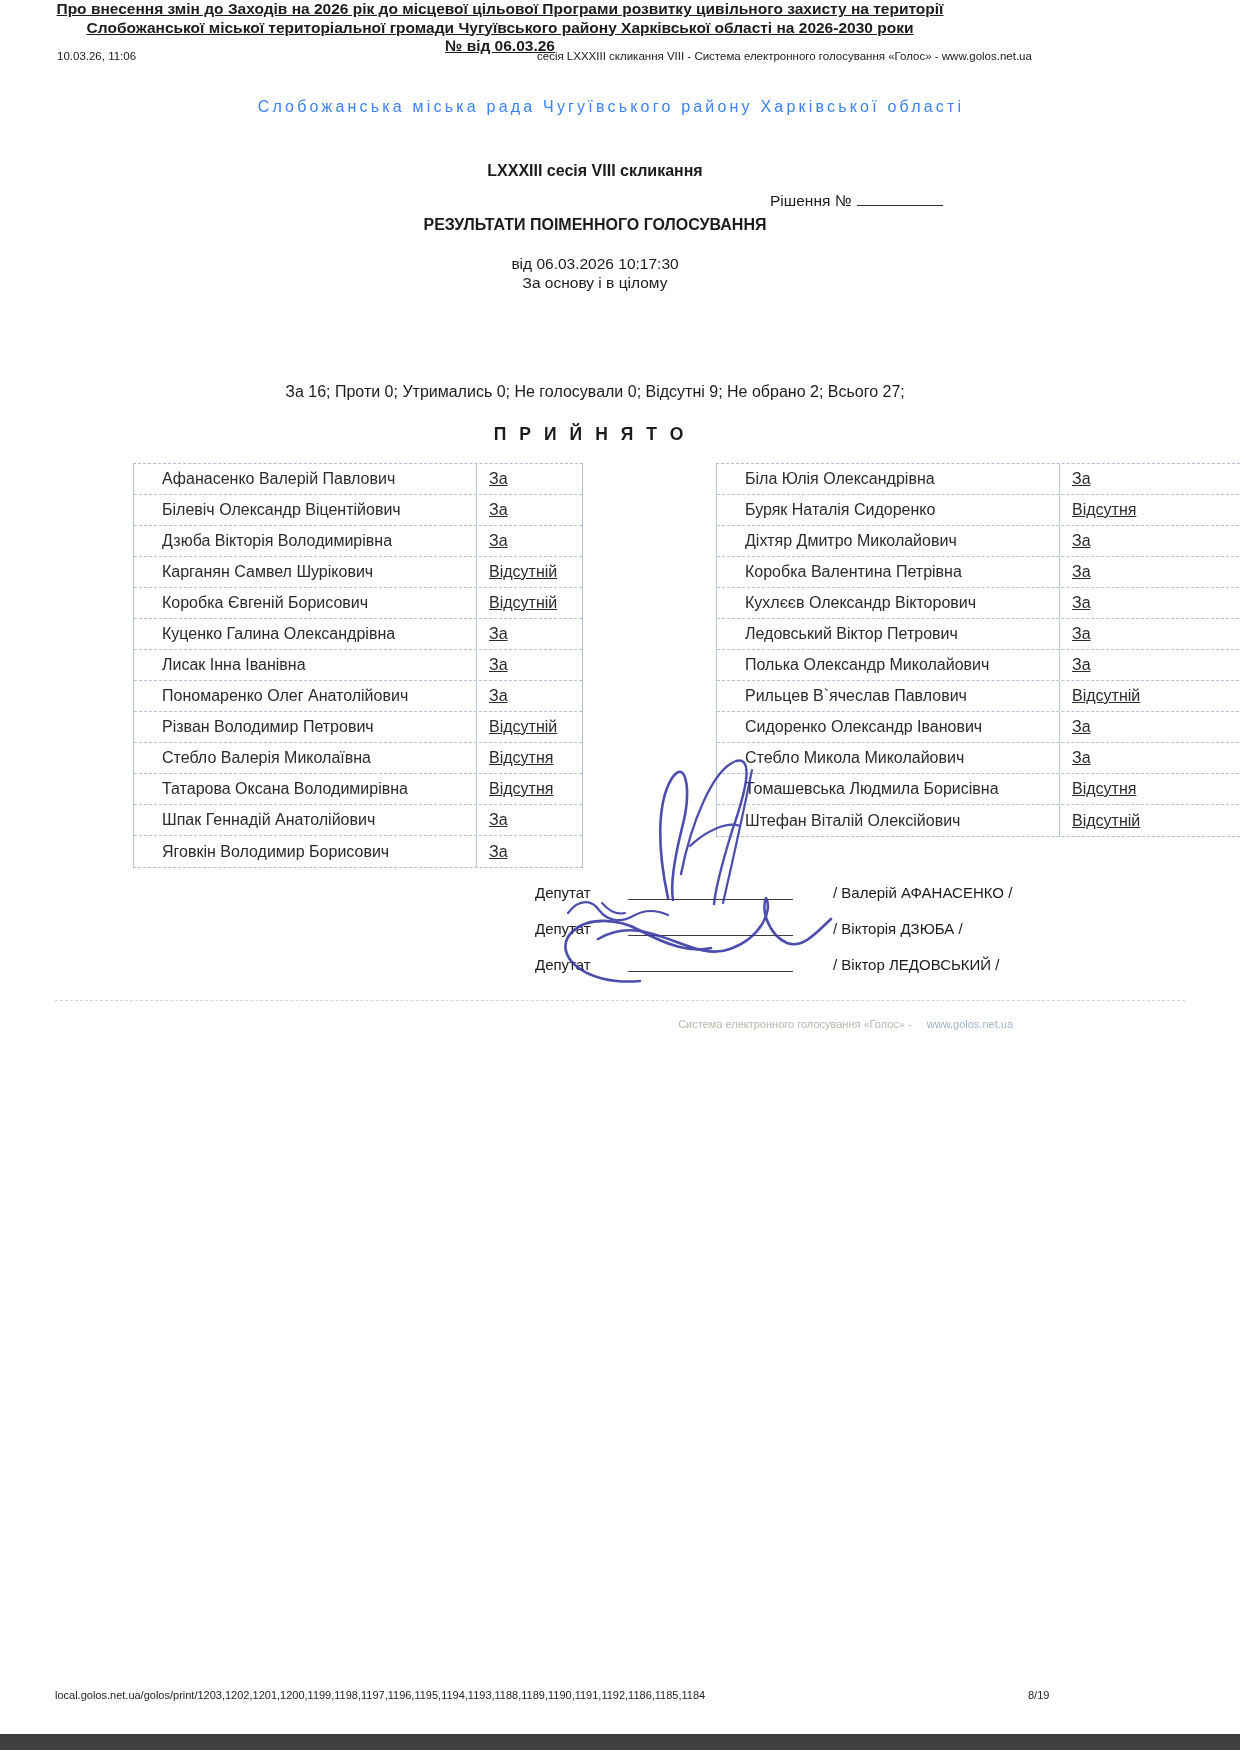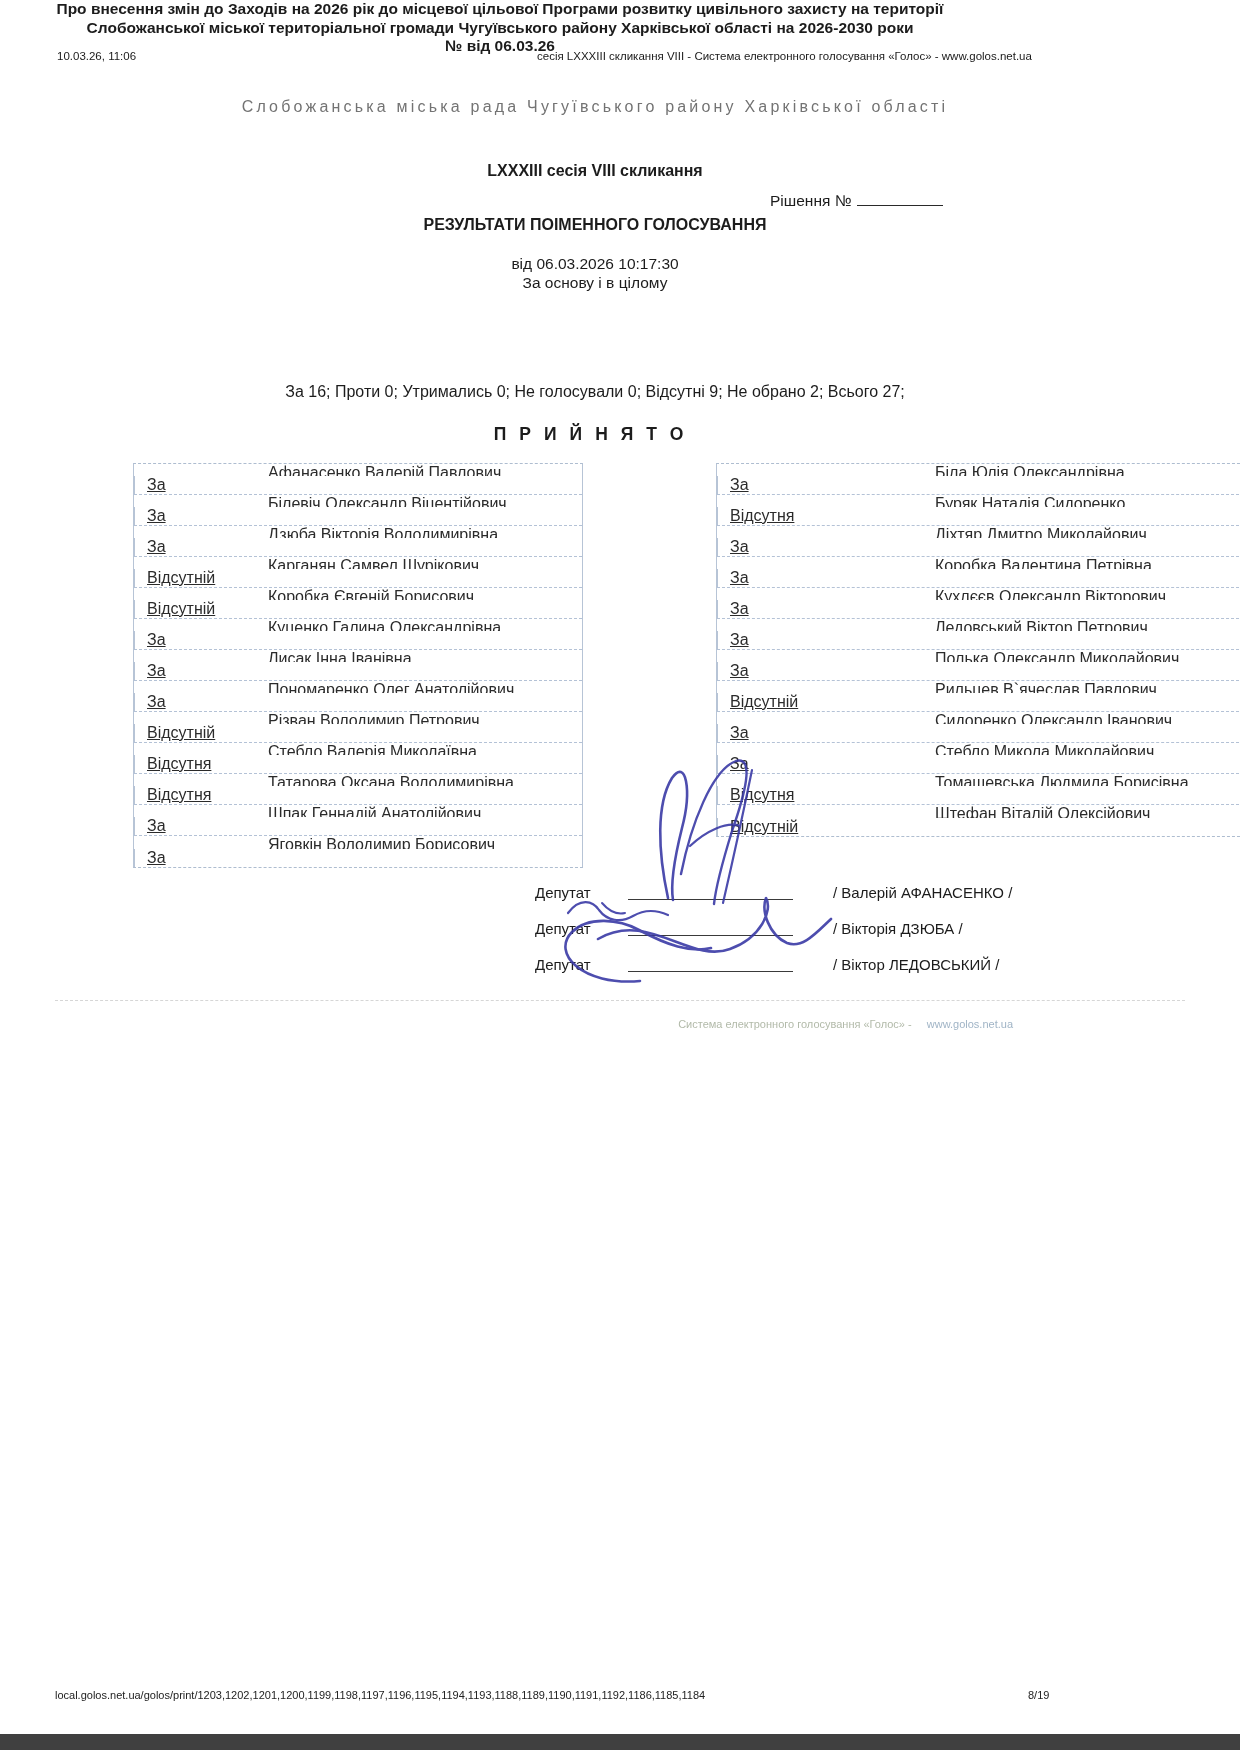--- a/index.html
+++ b/index.html
@@ -9,41 +9,41 @@
   }
   .abs { position:absolute; }
   .center { position:absolute; left:0; width:1190px; text-align:center; }
   .small { font-size:11.5px; color:#1a1a1a; }
   .nowrap { white-space:nowrap; }
 
   
   .hdr-datetime { left:57px; top:50px; }
   .hdr-center   { left:537px; top:50px; }
 
-  .council-title { top:98px; font-size:16px; letter-spacing:3.2px; color:#737373; }
+  .council-title { top:98px; font-size:16px; letter-spacing:3.2px; color:#3b82f6;margin-left:16px; }
   .session-title { top:162px; font-size:16px; font-weight:bold; }
   .decision-line { left:770px; top:190px; font-size:15.5px; }
   .decision-blank { display:inline-block; width:86px; height:15px; border-bottom:1.6px solid #2a2a2a; margin-left:6px; vertical-align:baseline; }
   .results-title { top:216px; font-size:16px; font-weight:bold; }
   .vote-datetime { top:255px; font-size:15.5px; }
   .vote-basis    { top:274px; font-size:15.5px; }
-  .subject-block { left:120px; top:308px; width:1000px; text-align:center; font-size:15.5px; font-weight:bold; line-height:18.5px; }
+  .subject-block { left:120px; top:308px; width:1000px; text-align:center; font-size:15.5px; font-weight:bold; line-height:18.5px;text-decoration:underline; }
   .totals-line   { top:383px; font-size:16px; }
   .accepted-title{ top:424px; font-size:17.5px; font-weight:bold; letter-spacing:13px; }
 
   
   .vote-table {
     position:absolute; top:463px; width:450px;
     border-left:1px solid #b7c4d6; border-right:1px solid #b7c4d6;
     border-top:1px dashed #aebdd0; border-bottom:1px dashed #aebdd0;
     box-sizing:border-box; background:#fff;
   }
   .vote-table.left  { left:133px; }
   .vote-table.right { left:680px; width:534px;margin-left:36px; }
-  .vrow { display:flex; height:31px; align-items:flex-end; box-sizing:border-box;flex-direction:column; }
+  .vrow { display:flex; height:31px; align-items:center; box-sizing:border-box; }
   .vrow:not(:last-child) { border-bottom:1px dashed #b4c2d6; }
   .vcell-name {
     width:342px; box-sizing:border-box; padding-left:28px; font-size:16px; color:#2b2b2b;
     white-space:nowrap; overflow:hidden;
   }
   .vcell-vote {
     flex:1; box-sizing:border-box; border-left:1px solid #b7c4d6; align-self:stretch;
     display:flex; align-items:center; padding-left:12px; font-size:16px; color:#2b2b2b;text-decoration:underline;
   }
 

